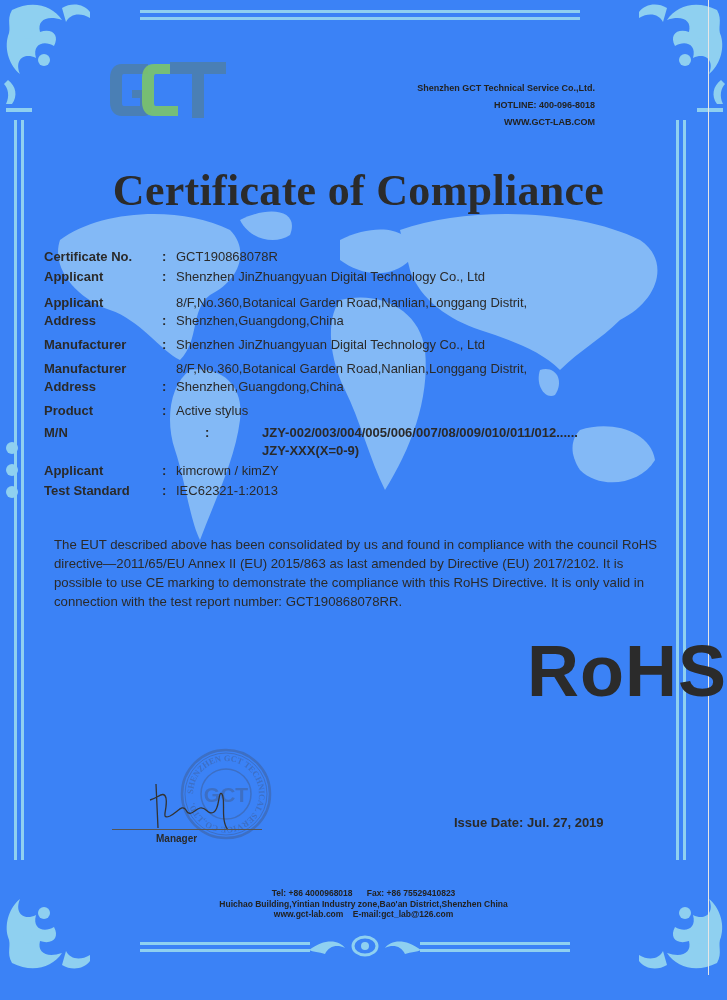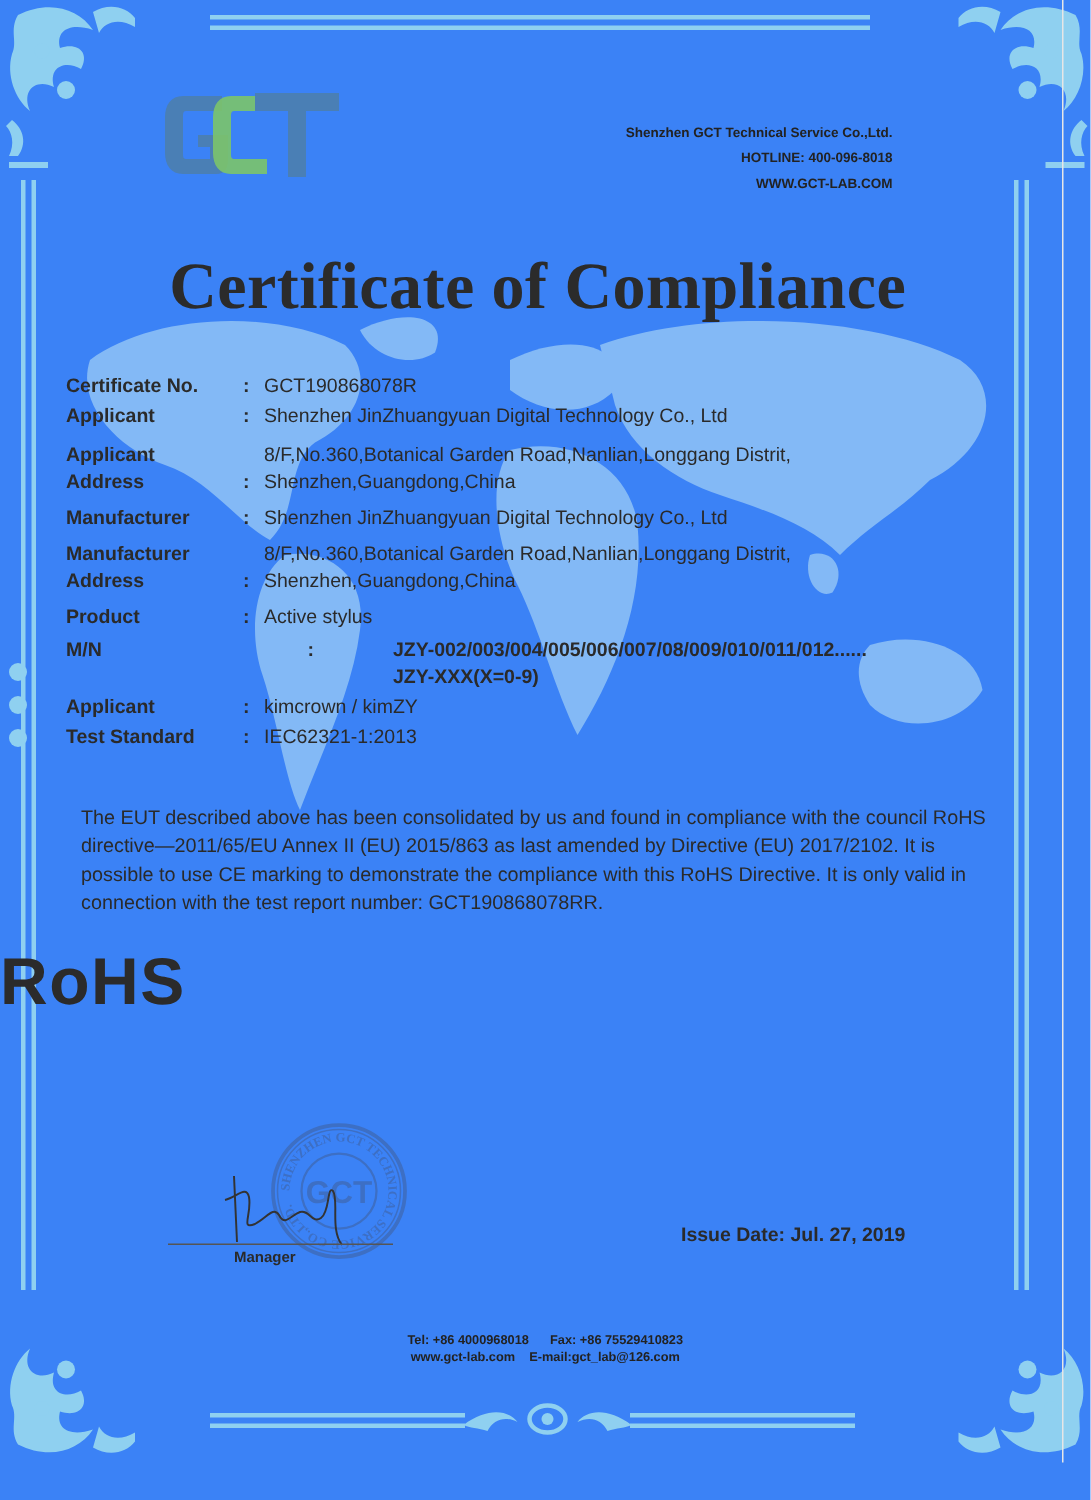--- a/index.html
+++ b/index.html
@@ -13,21 +13,21 @@
   
   .logo{position:absolute;left:108px;top:60px;width:120px;height:60px;}
   .company{position:absolute;right:132px;top:80px;text-align:right;font-size:9px;font-weight:bold;line-height:17px;color:#222;}
   .title{position:absolute;left:0;width:717px;top:165px;text-align:center;font-family:Liberation Serif, serif;font-weight:bold;font-size:44px;color:#2b2b2b;letter-spacing:0.3px;}
   .fields{position:absolute;left:44px;top:248px;width:600px;font-size:13px;font-weight:bold;color:#2a2a2a;}
   .row{position:relative;display:flex;}
   .row .lab{width:118px;line-height:18px;}
   .row .colon{width:14px;line-height:18px;display:flex;align-items:flex-end;}
   .row .val{flex:1;line-height:18px;font-weight:normal;}
   .para{position:absolute;left:54px;top:535px;width:620px;font-size:13.2px;line-height:19px;color:#2a2a2a;}
-  .rohs{position:absolute;left:0;width:727px;top:630px;text-align:left;font-size:44px;font-weight:bold;color:#2b2b2b;letter-spacing:1px;}
+  .rohs{position:absolute;left:0;width:727px;top:630px;text-align:right;font-size:72px;font-weight:bold;color:#2b2b2b;letter-spacing:1px;}
   .stamp{position:absolute;left:180px;top:748px;width:92px;height:92px;}
   .sigline{position:absolute;left:112px;top:829px;width:150px;height:1px;background:#555;}
   .manager{position:absolute;left:156px;top:833px;font-size:10px;font-weight:bold;color:#2a2a2a;}
   .issue{position:absolute;left:454px;top:815px;font-size:13px;font-weight:bold;color:#2a2a2a;}
   .footer{position:absolute;left:0;width:727px;top:888px;text-align:center;font-size:8.5px;font-weight:bold;line-height:10.5px;color:#222;}
 </style>
 </head>
 <body>
 
 <div class="page">
@@ -215,15 +215,16 @@
   <svg style="position:absolute;left:148px;top:780px;width:100px;height:55px;" viewBox="0 0 100 55">
     <path d="M8 4 L10 48 M2 20 C10 18,16 10,18 18 C20 30,12 40,22 36 C30 32,34 24,38 30 C42 38,46 30,52 28 C58 26,60 36,66 32 C72 28,70 10,74 14 C78 20,72 40,80 50" fill="none" stroke="#333" stroke-width="1.3"></path>
   </svg>
   <div class="sigline"></div>
   <div class="manager">Manager</div>
 
   <div class="issue">Issue Date: Jul. 27, 2019</div>
 
   <div class="footer">
     <div style="white-space:pre;">Tel: +86 4000968018      Fax: +86 75529410823</div>
+    <div>Huichao Building,Yintian Industry zone,Bao'an District,Shenzhen China</div>
     <div style="white-space:pre;">www.gct-lab.com    E-mail:gct_lab@126.com</div>
   </div>
 </div>
 
 </body></html>

